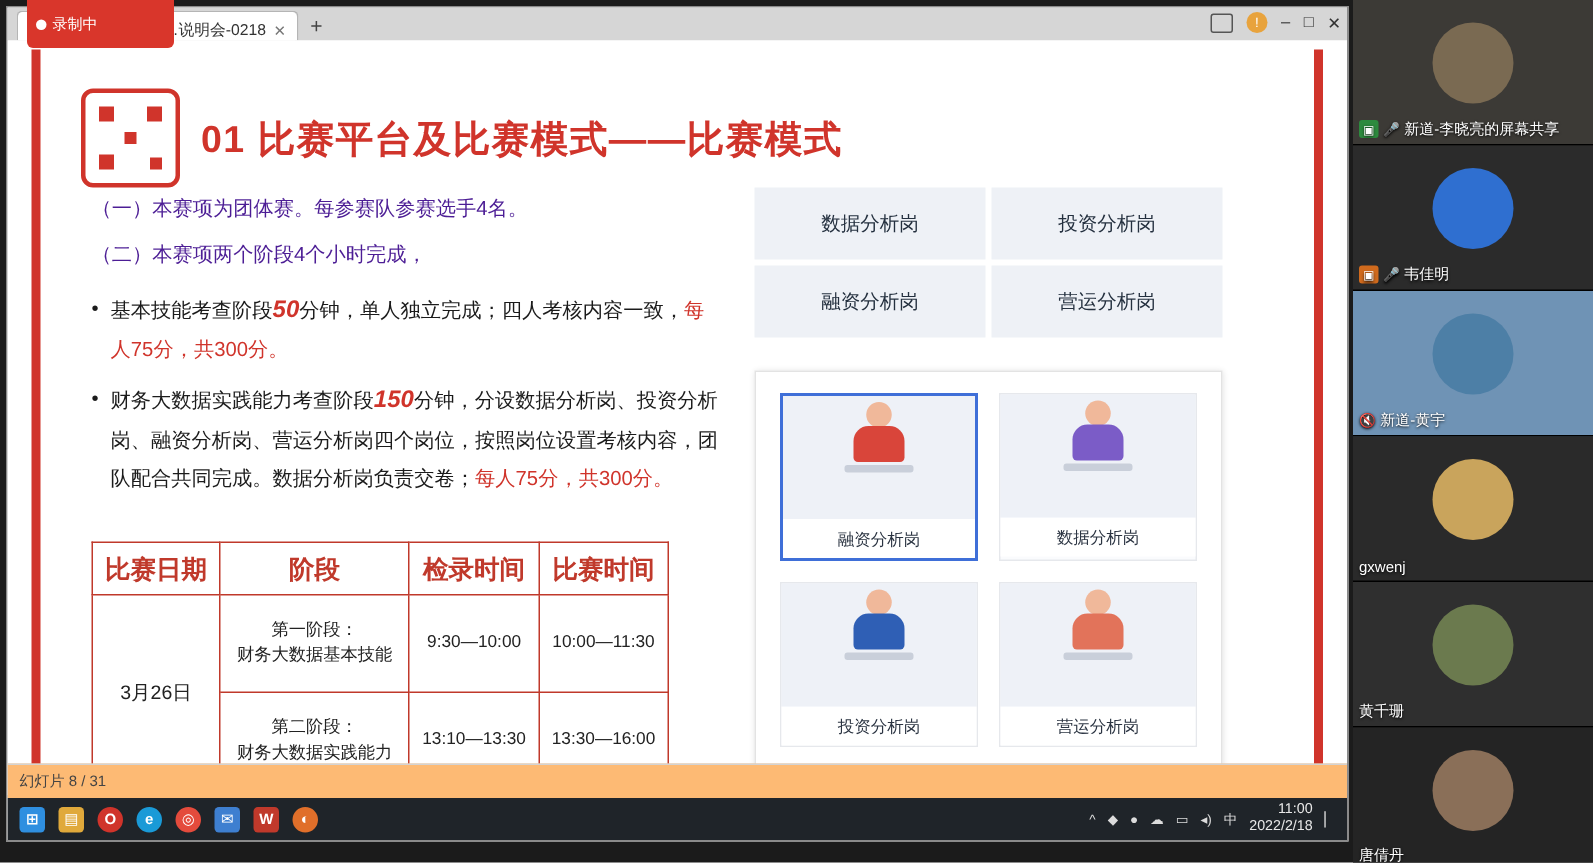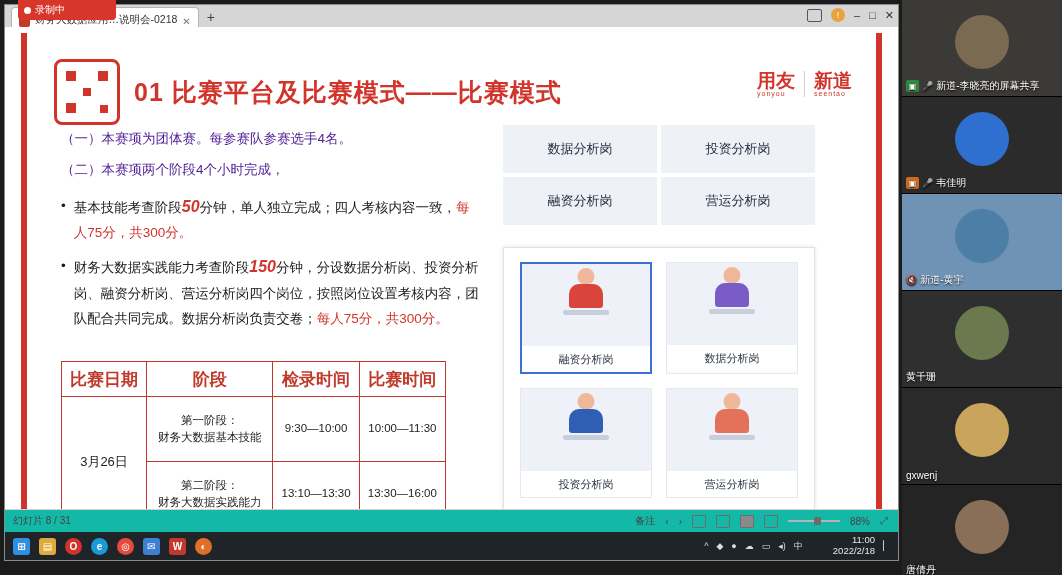--- a/index.html
+++ b/index.html
@@ -5,21 +5,21 @@
   html,body{margin:0;padding:0;}
   body{
     width:1062px;height:575px;overflow:hidden;
     background:#1b1b1b;
     font-family:"Liberation Sans","DejaVu Sans",sans-serif;
     font-size:12px;color:#222;
     position:relative;
   }
   
   #rec-pill{
-    position:absolute;left:18px;top:0;width:86px;height:20px;
+    position:absolute;left:18px;top:0;width:86px;height:32px;
     background:#d9362b;color:#fff;border-radius:0 0 4px 4px;
     display:flex;align-items:center;gap:4px;padding:0 6px;
     font-size:10px;z-index:40;
   }
   #rec-pill .dot{width:7px;height:7px;border-radius:50%;background:#fff;}
   
   #ppt-window{
     position:absolute;left:4px;top:4px;width:893px;height:555px;
     background:#fff;border:1px solid #8a8a8a;overflow:hidden;
   }
@@ -86,35 +86,35 @@
     box-shadow:0 0 4px rgba(0,0,0,.12);}
   #card-grid{display:grid;grid-template-columns:1fr 1fr;gap:14px;}
   .card{background:#fafbfd;border:1px solid #e6e8ec;}
   .card.sel{border:2px solid #3f6fd8;}
   .card .art{height:82px;background:#eef1f7;position:relative;overflow:hidden;}
   .card .cap{height:26px;display:flex;align-items:center;justify-content:center;font-size:11px;color:#2b3442;background:#fff;}
   .head{width:17px;height:17px;border-radius:50%;position:absolute;left:50%;transform:translateX(-50%);top:4px;}
   .body{width:34px;height:24px;border-radius:10px 10px 3px 3px;position:absolute;left:50%;transform:translateX(-50%);top:20px;}
   .desk{width:46px;height:5px;background:#c9cfda;position:absolute;left:50%;transform:translateX(-50%);top:46px;border-radius:2px;}
   
-  #statusbar{position:absolute;left:0;bottom:28px;width:893px;height:22px;background:#14b8a6;border-top:1px solid #d3d3d3;
+  #statusbar{position:absolute;left:0;bottom:28px;width:893px;height:22px;background:#fdba74;border-top:1px solid #d3d3d3;
     display:flex;align-items:center;font-size:10px;color:#444;}
   #statusbar .left{margin-left:8px;}
   #statusbar .right{margin-left:auto;display:flex;align-items:center;gap:10px;margin-right:10px;}
   .sq{width:12px;height:11px;border:1px solid #6d6d6d;border-radius:1px;}
   .sq.act{background:#8a8a8a;}
   .zoomline{width:52px;height:2px;background:#b4b4b4;position:relative;}
   .zoomline:after{content:"";position:absolute;left:26px;top:-3px;width:7px;height:8px;background:#6b6b6b;border-radius:1px;}
   
   #taskbar{position:absolute;left:0;bottom:0;width:893px;height:28px;background:#1f2429;display:flex;align-items:center;}
   #taskbar .tb-icons{display:flex;align-items:center;gap:9px;margin-left:8px;}
   .tbi{width:17px;height:17px;border-radius:3px;display:flex;align-items:center;justify-content:center;
        font-size:10px;color:#fff;font-weight:bold;}
   #tray{margin-left:auto;display:flex;align-items:center;gap:8px;margin-right:8px;color:#dcdcdc;font-size:9px;}
-  #clock{text-align:right;line-height:1.15;font-size:9.5px;color:#e8e8e8;margin-left:22px;}
+  #clock{text-align:right;line-height:1.15;font-size:9.5px;color:#e8e8e8;}
   
   #rail{position:absolute;right:0;top:0;width:160px;height:575px;background:#111;}
   .pcell{position:relative;width:160px;height:96px;border-bottom:1px solid #000;overflow:hidden;}
   .pcell .ava{position:absolute;left:50%;top:44%;transform:translate(-50%,-50%);width:54px;height:54px;border-radius:50%;}
   .pname{position:absolute;left:4px;bottom:3px;display:flex;align-items:center;gap:3px;
     color:#fff;font-size:10px;text-shadow:0 1px 2px #000;}
   .mini{width:13px;height:12px;border-radius:2px;display:flex;align-items:center;justify-content:center;font-size:8px;color:#fff;}
   .mic{color:#fff;font-size:9px;}
 </style>
 </head>
@@ -146,31 +146,20 @@
   <div id="slide">
     <div id="slide-inner">
       <div class="redbar-l"></div>
       <div class="redbar-r"></div>
 
       <div id="slide-header">
         <div id="qr-mark"></div>
         <div id="slide-title">01 比赛平台及比赛模式——比赛模式</div>
       </div>
 
-      <div id="brand">
-        <div class="b1">
-          <span>用友</span>
-          <small>yonyou</small>
-        </div>
-        <div class="bar"></div>
-        <div class="b2">
-          <span>新道</span>
-          <small>seentao</small>
-        </div>
-      </div>
 
       <div id="left-col">
         <div class="para">（一）本赛项为团体赛。每参赛队参赛选手4名。</div>
         <div class="para">（二）本赛项两个阶段4个小时完成，</div>
 
         <div class="bullet">
           <span class="dot">•</span>
           <span>
             <span>基本技能考查阶段</span><span class="em">50</span><span>分钟，单人独立完成；四人考核内容一致，</span><span class="red">每人75分，共300分。</span>
           </span>
@@ -256,32 +245,20 @@
             </div>
           </div>
         </div>
       </div>
 
     </div>
   </div>
 
   <div id="statusbar">
     <span class="left">幻灯片 8 / 31</span>
-    <span class="right">
-      <span>备注</span>
-      <span>‹</span>
-      <span>›</span>
-      <span class="sq"></span>
-      <span class="sq"></span>
-      <span class="sq act"></span>
-      <span class="sq"></span>
-      <span class="zoomline"></span>
-      <span>88%</span>
-      <span>⤢</span>
-    </span>
   </div>
 
   <div id="taskbar">
     <div class="tb-icons">
       <span class="tbi" style="background:#2f8fe0;">⊞</span>
       <span class="tbi" style="background:#e0a93b;">▤</span>
       <span class="tbi" style="background:#d0342b;border-radius:50%;">O</span>
       <span class="tbi" style="background:#1a9ad7;border-radius:50%;">e</span>
       <span class="tbi" style="background:#e44b3c;border-radius:50%;">◎</span>
       <span class="tbi" style="background:#3e7fd0;">✉</span>
@@ -326,34 +303,34 @@
   </div>
 
   <div class="pcell" style="background:#6f93b5;">
     <span class="ava" style="background:#4d7fa6;"></span>
     <span class="pname">
       <span class="mic">🔇</span>
       <span>新道-黄宇</span>
     </span>
   </div>
 
+  <div class="pcell" style="background:#2a2a2a;">
+    <span class="ava" style="background:#c9a45c;"></span>
+    <span class="pname">
+      <span>gxwenj</span>
+    </span>
+  </div>
+
   <div class="pcell" style="background:#2f2f2f;">
     <span class="ava" style="background:#6b7a4e;"></span>
     <span class="pname">
       <span>黄千珊</span>
     </span>
   </div>
 
-  <div class="pcell" style="background:#2a2a2a;">
-    <span class="ava" style="background:#c9a45c;"></span>
-    <span class="pname">
-      <span>gxwenj</span>
-    </span>
-  </div>
-
   <div class="pcell" style="background:#242424;height:95px;">
     <span class="ava" style="background:#8a6f58;"></span>
     <span class="pname">
       <span>唐倩丹</span>
     </span>
   </div>
 
 </div>
 
 </body></html>

